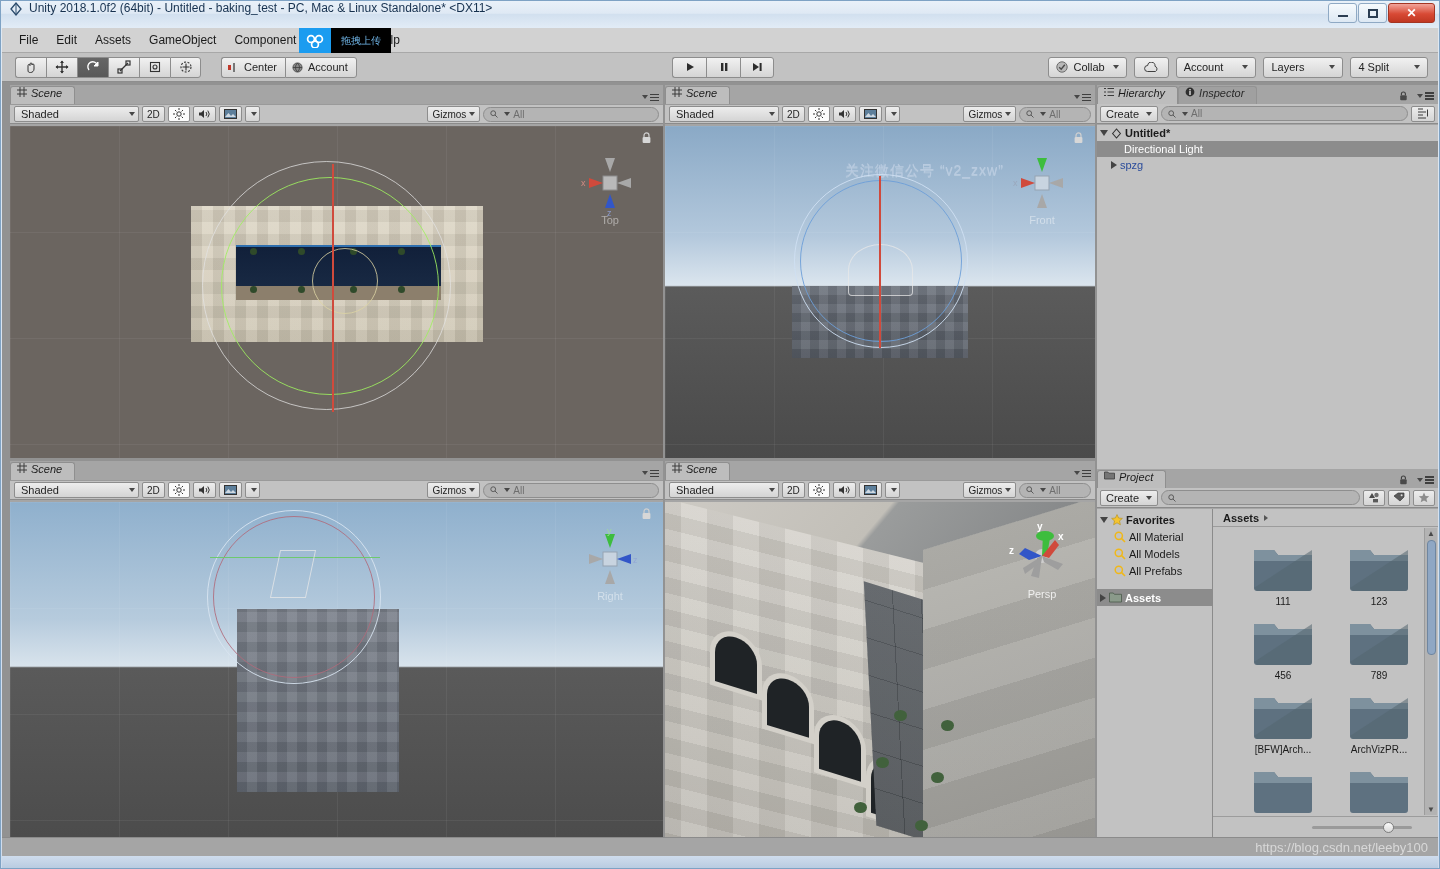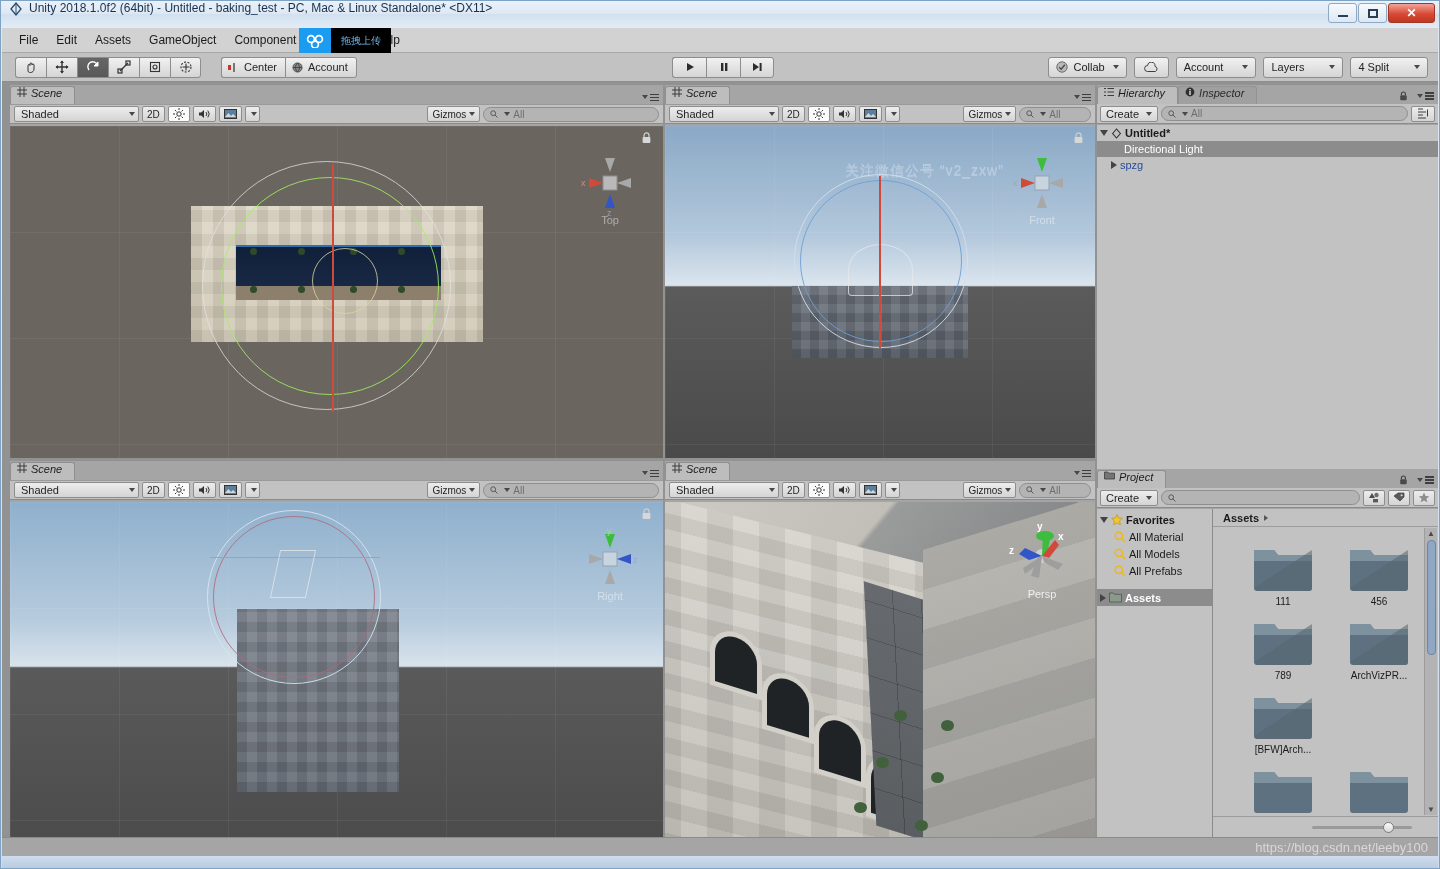--- a/index.html
+++ b/index.html
@@ -1018,20 +1018,28 @@
 
           <div class="grid-area">
             <div class="fgrid">
               <div class="fitem">
                 <svg width="64" height="52" viewBox="0 0 64 52">
                   <path d="M3 10 h20 l4 5 h34 v33 a3 3 0 01-3 3 H6 a3 3 0 01-3-3z" fill="#5e7180"></path>
                   <path d="M3 10 h20 l4 5 h34 v6 H3z" fill="#7e919e"></path>
                   <path d="M3 48 L61 10 v38 a3 3 0 01-3 3 H6z" fill="#54666f" opacity=".55"></path>
                 </svg>
                 <span class="fname">111</span>
+              </div>
+              <div class="fitem">
+                <svg width="64" height="52" viewBox="0 0 64 52">
+                  <path d="M3 10 h20 l4 5 h34 v33 a3 3 0 01-3 3 H6 a3 3 0 01-3-3z" fill="#5e7180"></path>
+                  <path d="M3 10 h20 l4 5 h34 v6 H3z" fill="#7e919e"></path>
+                  <path d="M3 48 L61 10 v38 a3 3 0 01-3 3 H6z" fill="#54666f" opacity=".55"></path>
+                </svg>
+                <span class="fname">123</span>
               </div>
               <div class="fitem">
                 <svg width="64" height="52" viewBox="0 0 64 52">
                   <path d="M3 10 h20 l4 5 h34 v33 a3 3 0 01-3 3 H6 a3 3 0 01-3-3z" fill="#5e7180"></path>
                   <path d="M3 10 h20 l4 5 h34 v6 H3z" fill="#7e919e"></path>
                   <path d="M3 48 L61 10 v38 a3 3 0 01-3 3 H6z" fill="#54666f" opacity=".55"></path>
                 </svg>
                 <span class="fname">456</span>
               </div>
               <div class="fitem">
@@ -1041,29 +1049,29 @@
                   <path d="M3 48 L61 10 v38 a3 3 0 01-3 3 H6z" fill="#54666f" opacity=".55"></path>
                 </svg>
                 <span class="fname">789</span>
               </div>
               <div class="fitem">
                 <svg width="64" height="52" viewBox="0 0 64 52">
                   <path d="M3 10 h20 l4 5 h34 v33 a3 3 0 01-3 3 H6 a3 3 0 01-3-3z" fill="#5e7180"></path>
                   <path d="M3 10 h20 l4 5 h34 v6 H3z" fill="#7e919e"></path>
                   <path d="M3 48 L61 10 v38 a3 3 0 01-3 3 H6z" fill="#54666f" opacity=".55"></path>
                 </svg>
-                <span class="fname">ArchVizPR...</span>
+                <span class="fname">[BFW]Arch...</span>
               </div>
               <div class="fitem">
                 <svg width="64" height="52" viewBox="0 0 64 52">
                   <path d="M3 10 h20 l4 5 h34 v33 a3 3 0 01-3 3 H6 a3 3 0 01-3-3z" fill="#5e7180"></path>
                   <path d="M3 10 h20 l4 5 h34 v6 H3z" fill="#7e919e"></path>
                   <path d="M3 48 L61 10 v38 a3 3 0 01-3 3 H6z" fill="#54666f" opacity=".55"></path>
                 </svg>
-                <span class="fname">[BFW]Arch...</span>
+                <span class="fname">ArchVizPR...</span>
               </div>
             </div>
 
             <div style="display:grid; grid-template-columns:96px 96px; margin-top:7px;">
               <div class="fitem">
                 <svg width="64" height="52" viewBox="0 0 64 52">
                   <path d="M3 10 h20 l4 5 h34 v33 a3 3 0 01-3 3 H6 a3 3 0 01-3-3z" fill="#5e7180"></path>
                   <path d="M3 10 h20 l4 5 h34 v6 H3z" fill="#7e919e"></path>
                 </svg>
               </div>

